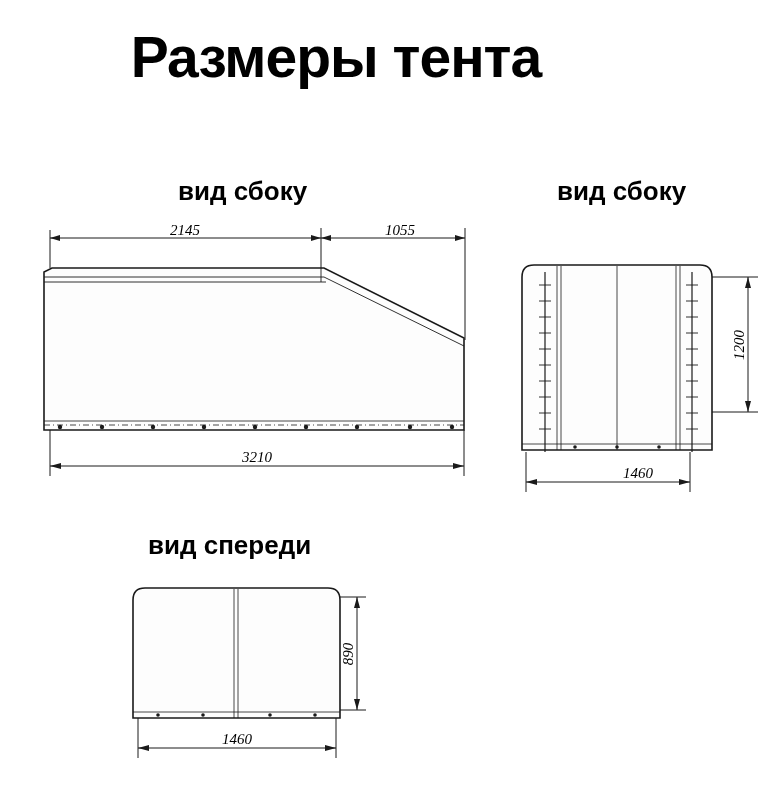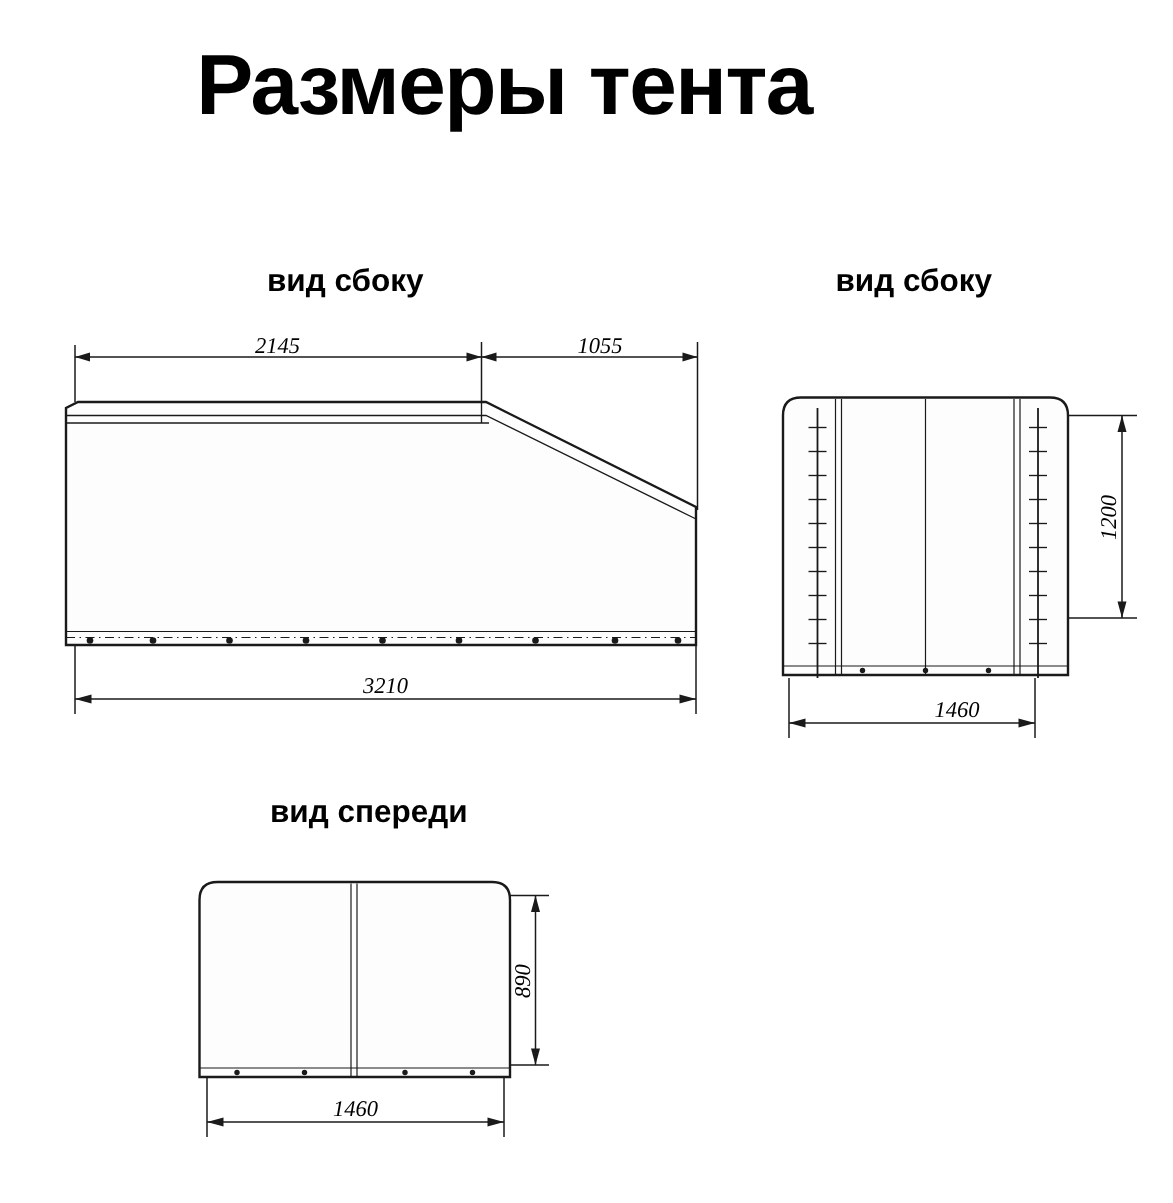--- a/index.html
+++ b/index.html
@@ -21,26 +21,26 @@
     left: 0;
     width: 672px;
     text-align: center;
     font-size: 57px;
     font-weight: bold;
     letter-spacing: -1px;
     line-height: 1.1;
   }
   .view-label {
     position: absolute;
-    font-size: 21px;
+    font-size: 26px;
     font-weight: bold;
   }
   #label-side   { top: 176px; left: 178px; }
   #label-rear   { top: 176px; left: 557px; }
-  #label-front  { top: 530px; left: 148px; margin-left: 32px; }
+  #label-front  { top: 530px; left: 148px; }
 
   .svg-layer {
     position: absolute;
     top: 0;
     left: 0;
     width: 782px;
     height: 802px;
   }
   .dim-text {
     font-family: "Liberation Serif", serif;

